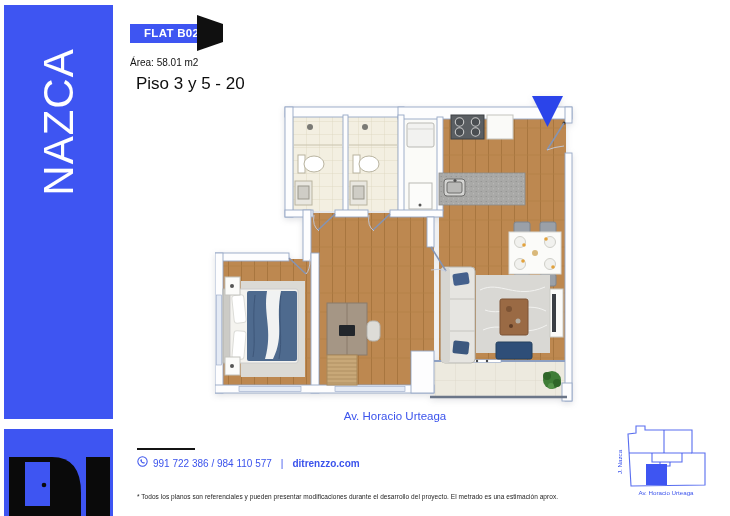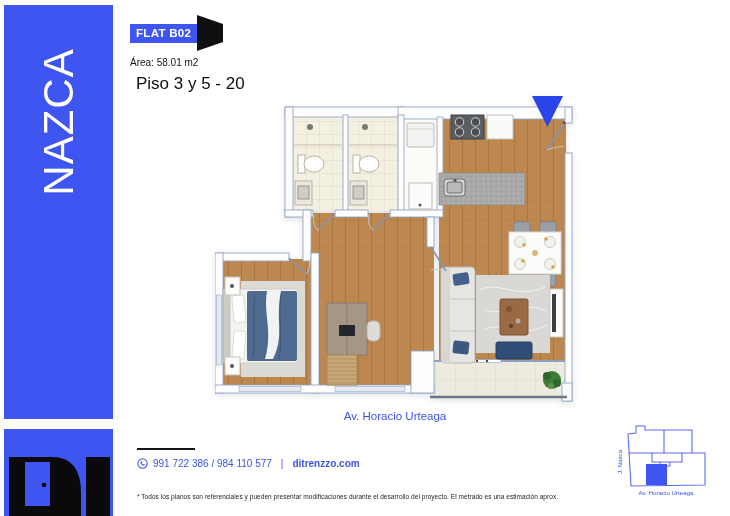--- a/index.html
+++ b/index.html
@@ -22,42 +22,42 @@
   }
   
   .logo-block{
     position:absolute;left:4px;top:429px;width:109px;height:87px;
     background:#3e55f2;overflow:hidden;
   }
   
   .unit-badge{
     position:absolute;left:130px;top:24px;height:19px;
     background:#3e55f2;color:#fff;font-weight:bold;font-size:11.5px;
-    line-height:19px;padding:0 6px;letter-spacing:.3px;
+    line-height:19px;padding:0 14px;letter-spacing:.3px;
   }
   .door-glyph{position:absolute;left:196px;top:13px;}
   .area-label{position:absolute;left:130px;top:57px;font-size:10px;color:#141414;}
   .floor-label{position:absolute;left:136px;top:74px;font-size:17px;font-weight:normal;color:#0d0d0d;}
   
   .plan-svg{
     position:absolute;left:215px;top:95px;width:360px;height:312px;
     filter:drop-shadow(0 2px 3px rgba(60,70,90,.16));
   }
   .wall{fill:#fdfdfe;stroke:#96a7c6;stroke-width:.9;}
   .win{fill:#e4eaf4;stroke:#96a7c6;stroke-width:.6;}
   .leaf{stroke:#8494b4;stroke-width:1.5;}
   .arc{stroke:#c2cce0;stroke-width:.9;fill:none;}
   .street-label{
     position:absolute;left:215px;top:410px;width:360px;text-align:center;
     color:#3b53ec;font-size:11.5px;
   }
   
   .footer-rule{position:absolute;left:137px;top:448px;width:58px;border-top:2px solid #141414;}
   .footer-text{position:absolute;left:137px;top:456px;color:#3b53ec;font-size:10px;line-height:15px;}
-  .phone-row{display:flex;align-items:center;gap:5px;}
+  .phone-row{display:flex;align-items:flex-start;gap:5px;}
   .sep{color:#3b53ec;margin:0 4px;}
   .website{font-weight:bold;color:#3b53ec;}
   .disclaimer{
     position:absolute;left:137px;top:493px;width:560px;
     font-size:6.5px;color:#1c1c1c;letter-spacing:.05px;
   }
   
   .minimap{position:absolute;left:608px;top:422px;width:100px;height:78px;}
   .mm-line{fill:none;stroke:#3b53ec;stroke-width:1.1;opacity:.85;}
   .mm-text{fill:#3b53ec;font-size:6.2px;font-family:"Liberation Sans",sans-serif;}

